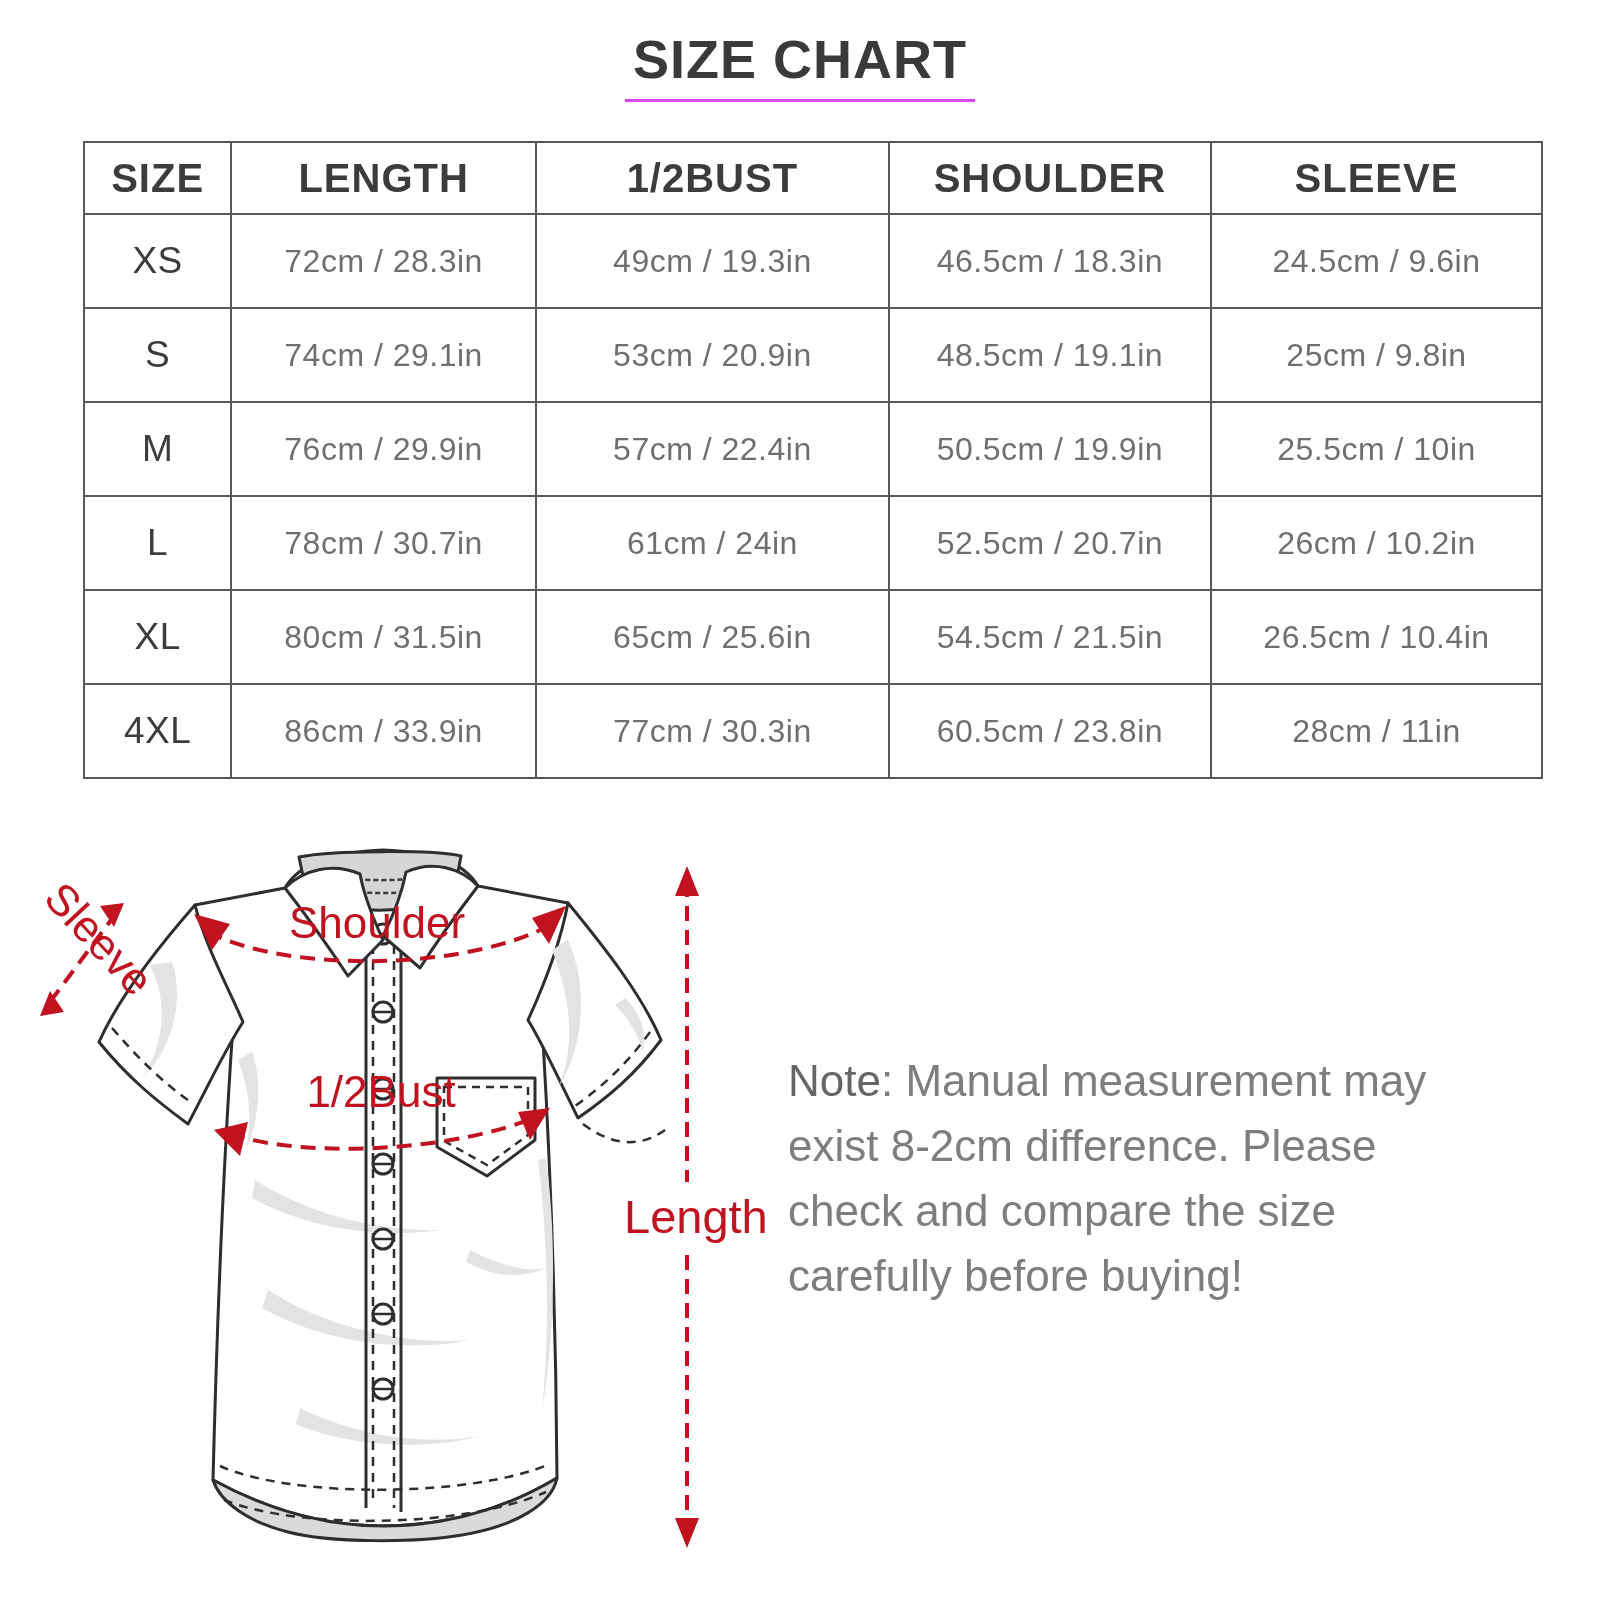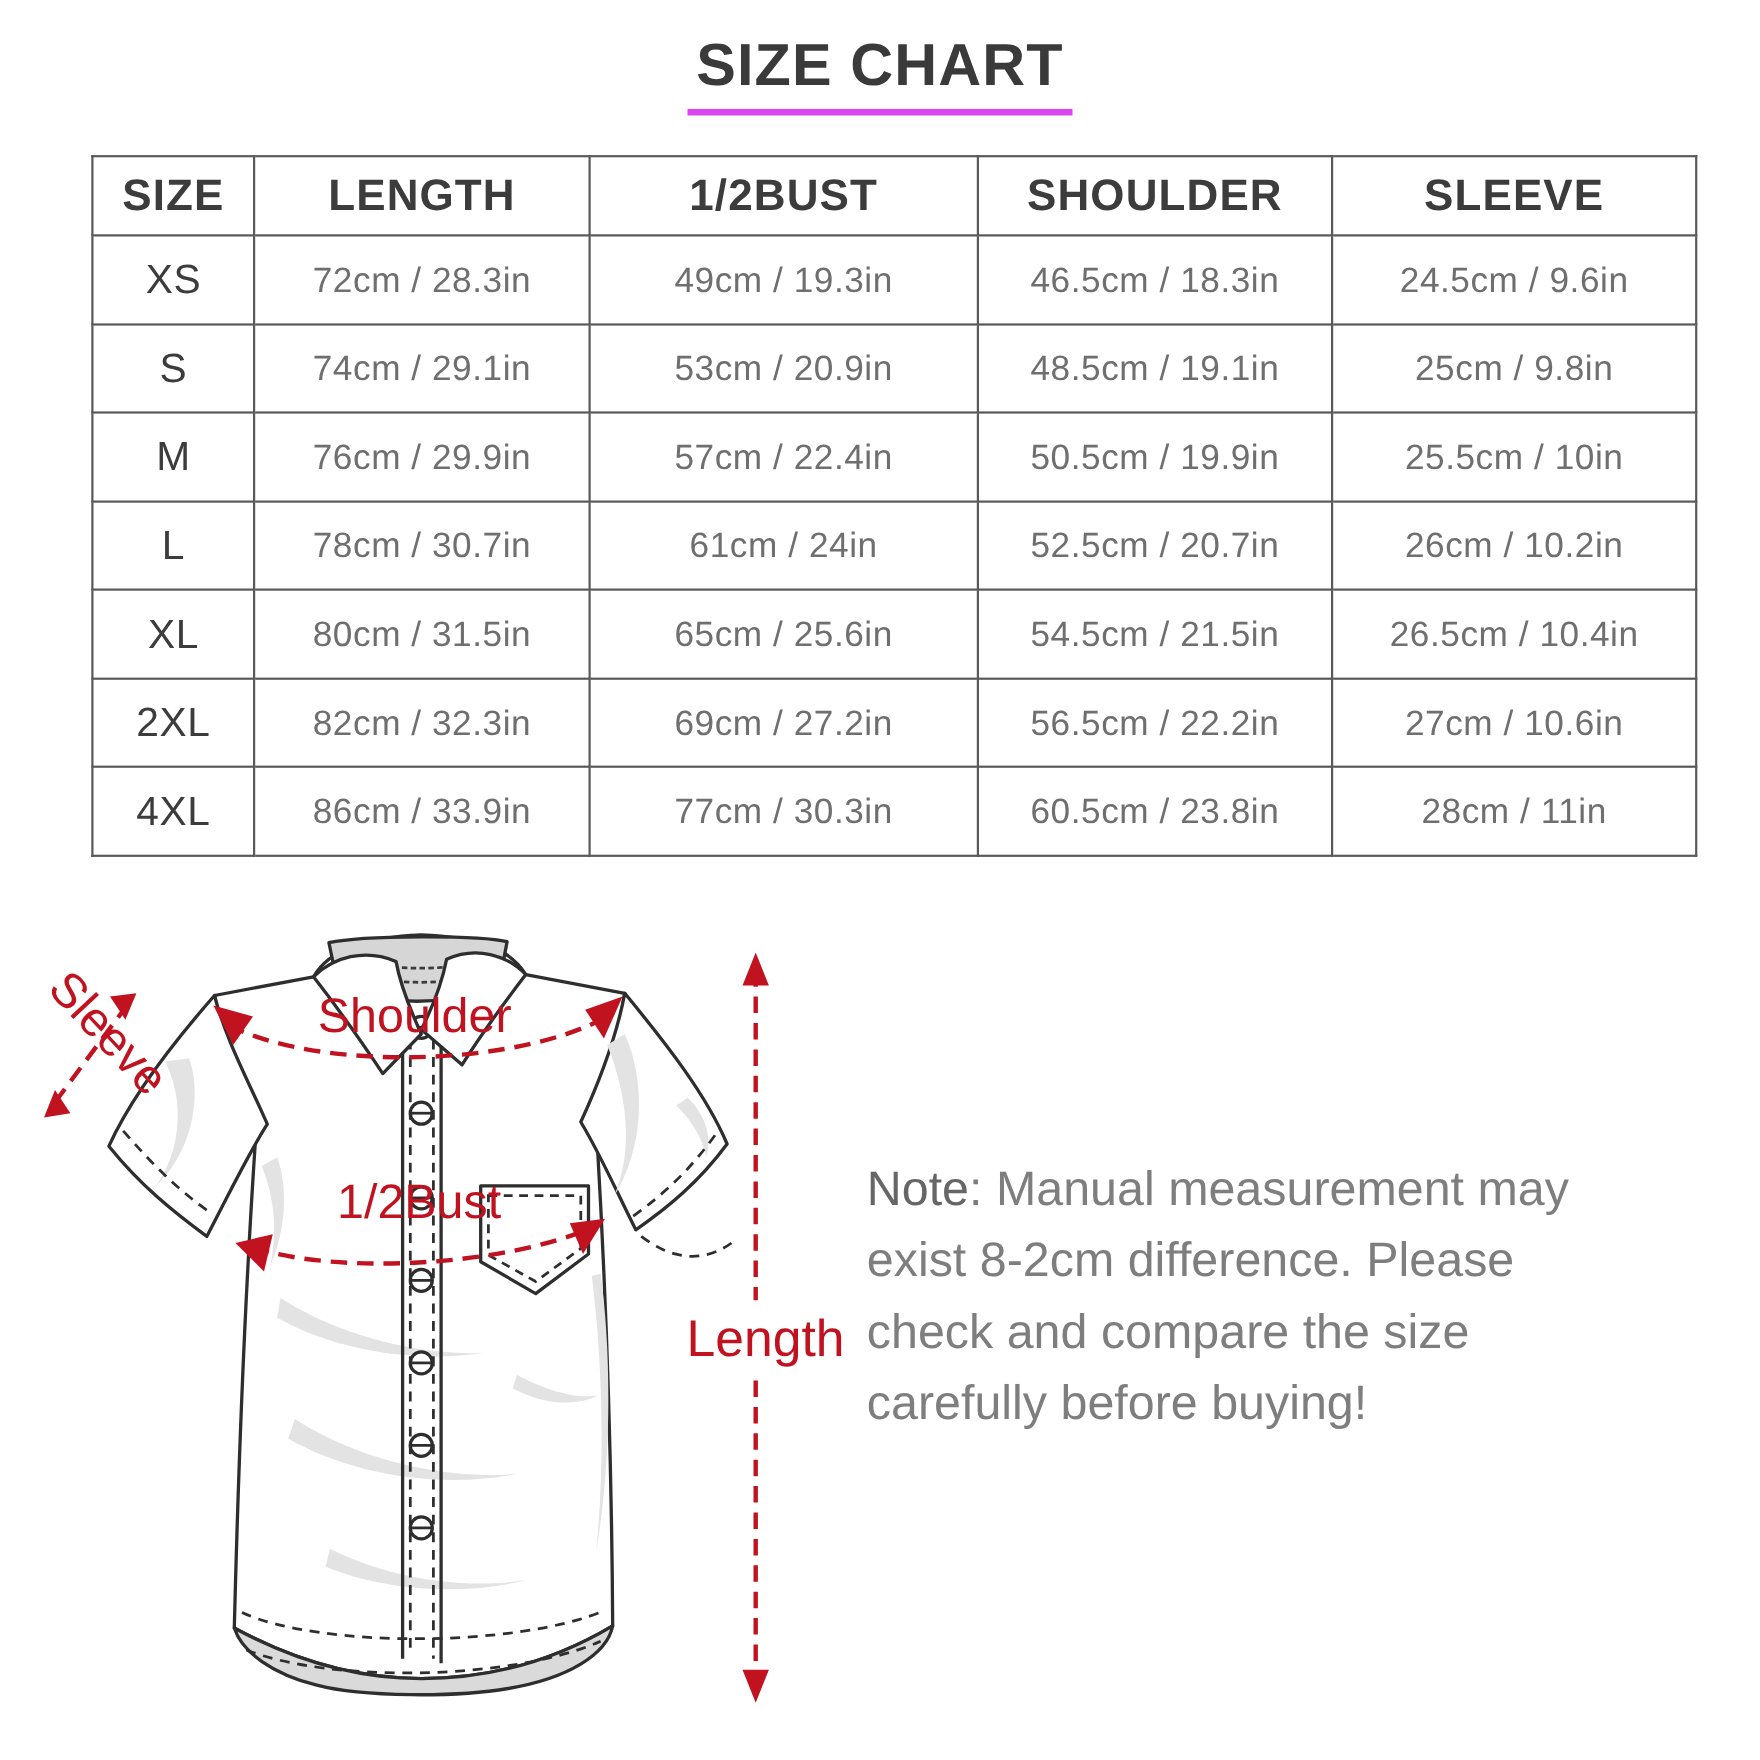--- a/index.html
+++ b/index.html
@@ -3,21 +3,21 @@
 <meta charset="utf-8">
 <style>
   html,body{margin:0;padding:0;}
   body{
     width:1600px;height:1600px;background:#ffffff;position:relative;
     font-family:"Liberation Sans", sans-serif;overflow:hidden;
   }
   .title-wrap{position:absolute;top:28px;left:0;width:100%;text-align:center;}
   .title{
     display:inline-block;font-size:54px;font-weight:bold;color:#3a3a3a;
-    letter-spacing:1px;border-bottom:6px solid #d946ef;padding:0 8px 9px 8px;
+    letter-spacing:1px;border-bottom:3px solid #d946ef;padding:0 8px 9px 8px;
   }
   table.size-table{
     position:absolute;left:83px;top:141px;width:1460px;height:638px;
     border-collapse:collapse;table-layout:fixed;text-align:center;background:#fff;
   }
   .size-table th,.size-table td{border:2px solid #595959;vertical-align:middle;padding:0;}
   .size-table th{font-size:40px;font-weight:bold;color:#3c3c3c;height:70px;letter-spacing:1px;}
   .size-table td{font-size:32px;color:#6f6f6f;letter-spacing:0.5px;}
   .size-table td:first-child{font-weight:normal;color:#3c3c3c;font-size:37px;}
   .note{
@@ -81,27 +81,20 @@
         <td>26cm / 10.2in</td>
       </tr>
       <tr>
         <td>XL</td>
         <td>80cm / 31.5in</td>
         <td>65cm / 25.6in</td>
         <td>54.5cm / 21.5in</td>
         <td>26.5cm / 10.4in</td>
       </tr>
       <tr>
-        <td>2XL</td>
-        <td>82cm / 32.3in</td>
-        <td>69cm / 27.2in</td>
-        <td>56.5cm / 22.2in</td>
-        <td>27cm / 10.6in</td>
-      </tr>
-      <tr>
         <td>4XL</td>
         <td>86cm / 33.9in</td>
         <td>77cm / 30.3in</td>
         <td>60.5cm / 23.8in</td>
         <td>28cm / 11in</td>
       </tr>
     </tbody>
 </table>
 
 <svg class="shirt" width="780" height="790" viewBox="0 830 780 790" xmlns="http://www.w3.org/2000/svg">

